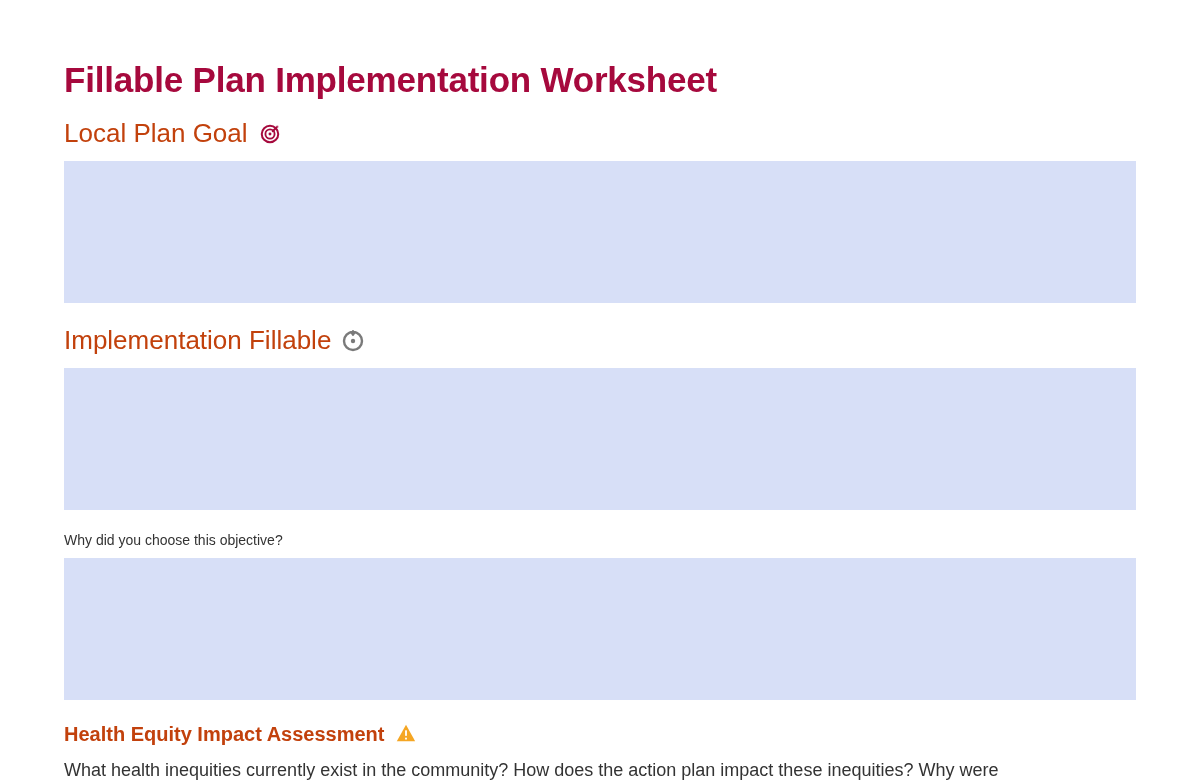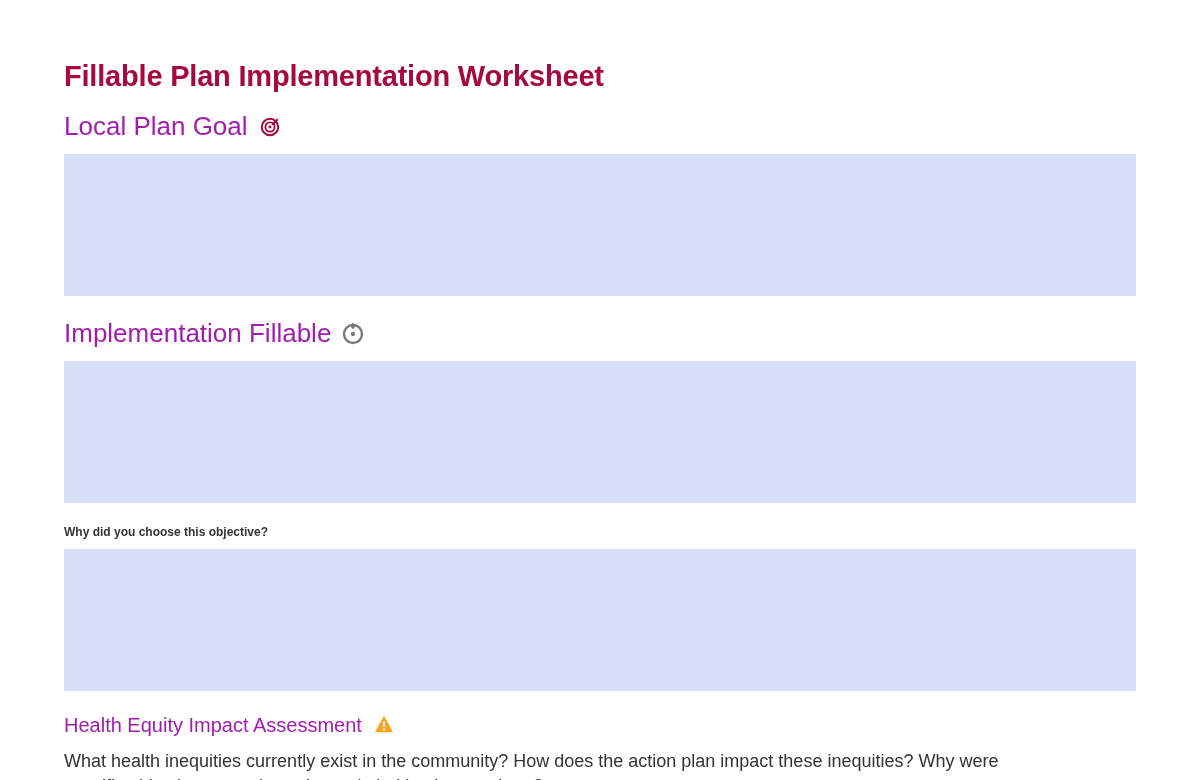--- a/index.html
+++ b/index.html
@@ -9,41 +9,41 @@
     }
     body {
       font-family: "Segoe UI", -apple-system, "Helvetica Neue", Arial, sans-serif;
       background: #ffffff;
       color: #333333;
       width: 1200px;
       padding: 60px 64px 0 64px;
     }
     .page-title {
       color: #a6093d;
-      font-size: 29px;
+      font-size: 35px;
       font-weight: 600;
       margin-bottom: 18px;
       letter-spacing: -0.2px;
     }
     .section-heading {
       font-size: 26px;
       font-weight: 500;
-      color: #a21caf;
+      color: #c2410c;
       margin-bottom: 12px;
       display: flex;
       align-items: center;
       gap: 10px;
     }
     .section-heading.bold {
-      font-weight: 400;
+      font-weight: 700;
       font-size: 20px;
     }
     .sub-question {
-      font-size: 12px;
-      font-weight: 700;
+      font-size: 14px;
+      font-weight: 400;
       color: #333333;
       margin-bottom: 10px;
     }
     .description {
       font-size: 18px;
       font-weight: 500;
       color: #333333;
       line-height: 1.4;
       max-width: 980px;
     }

